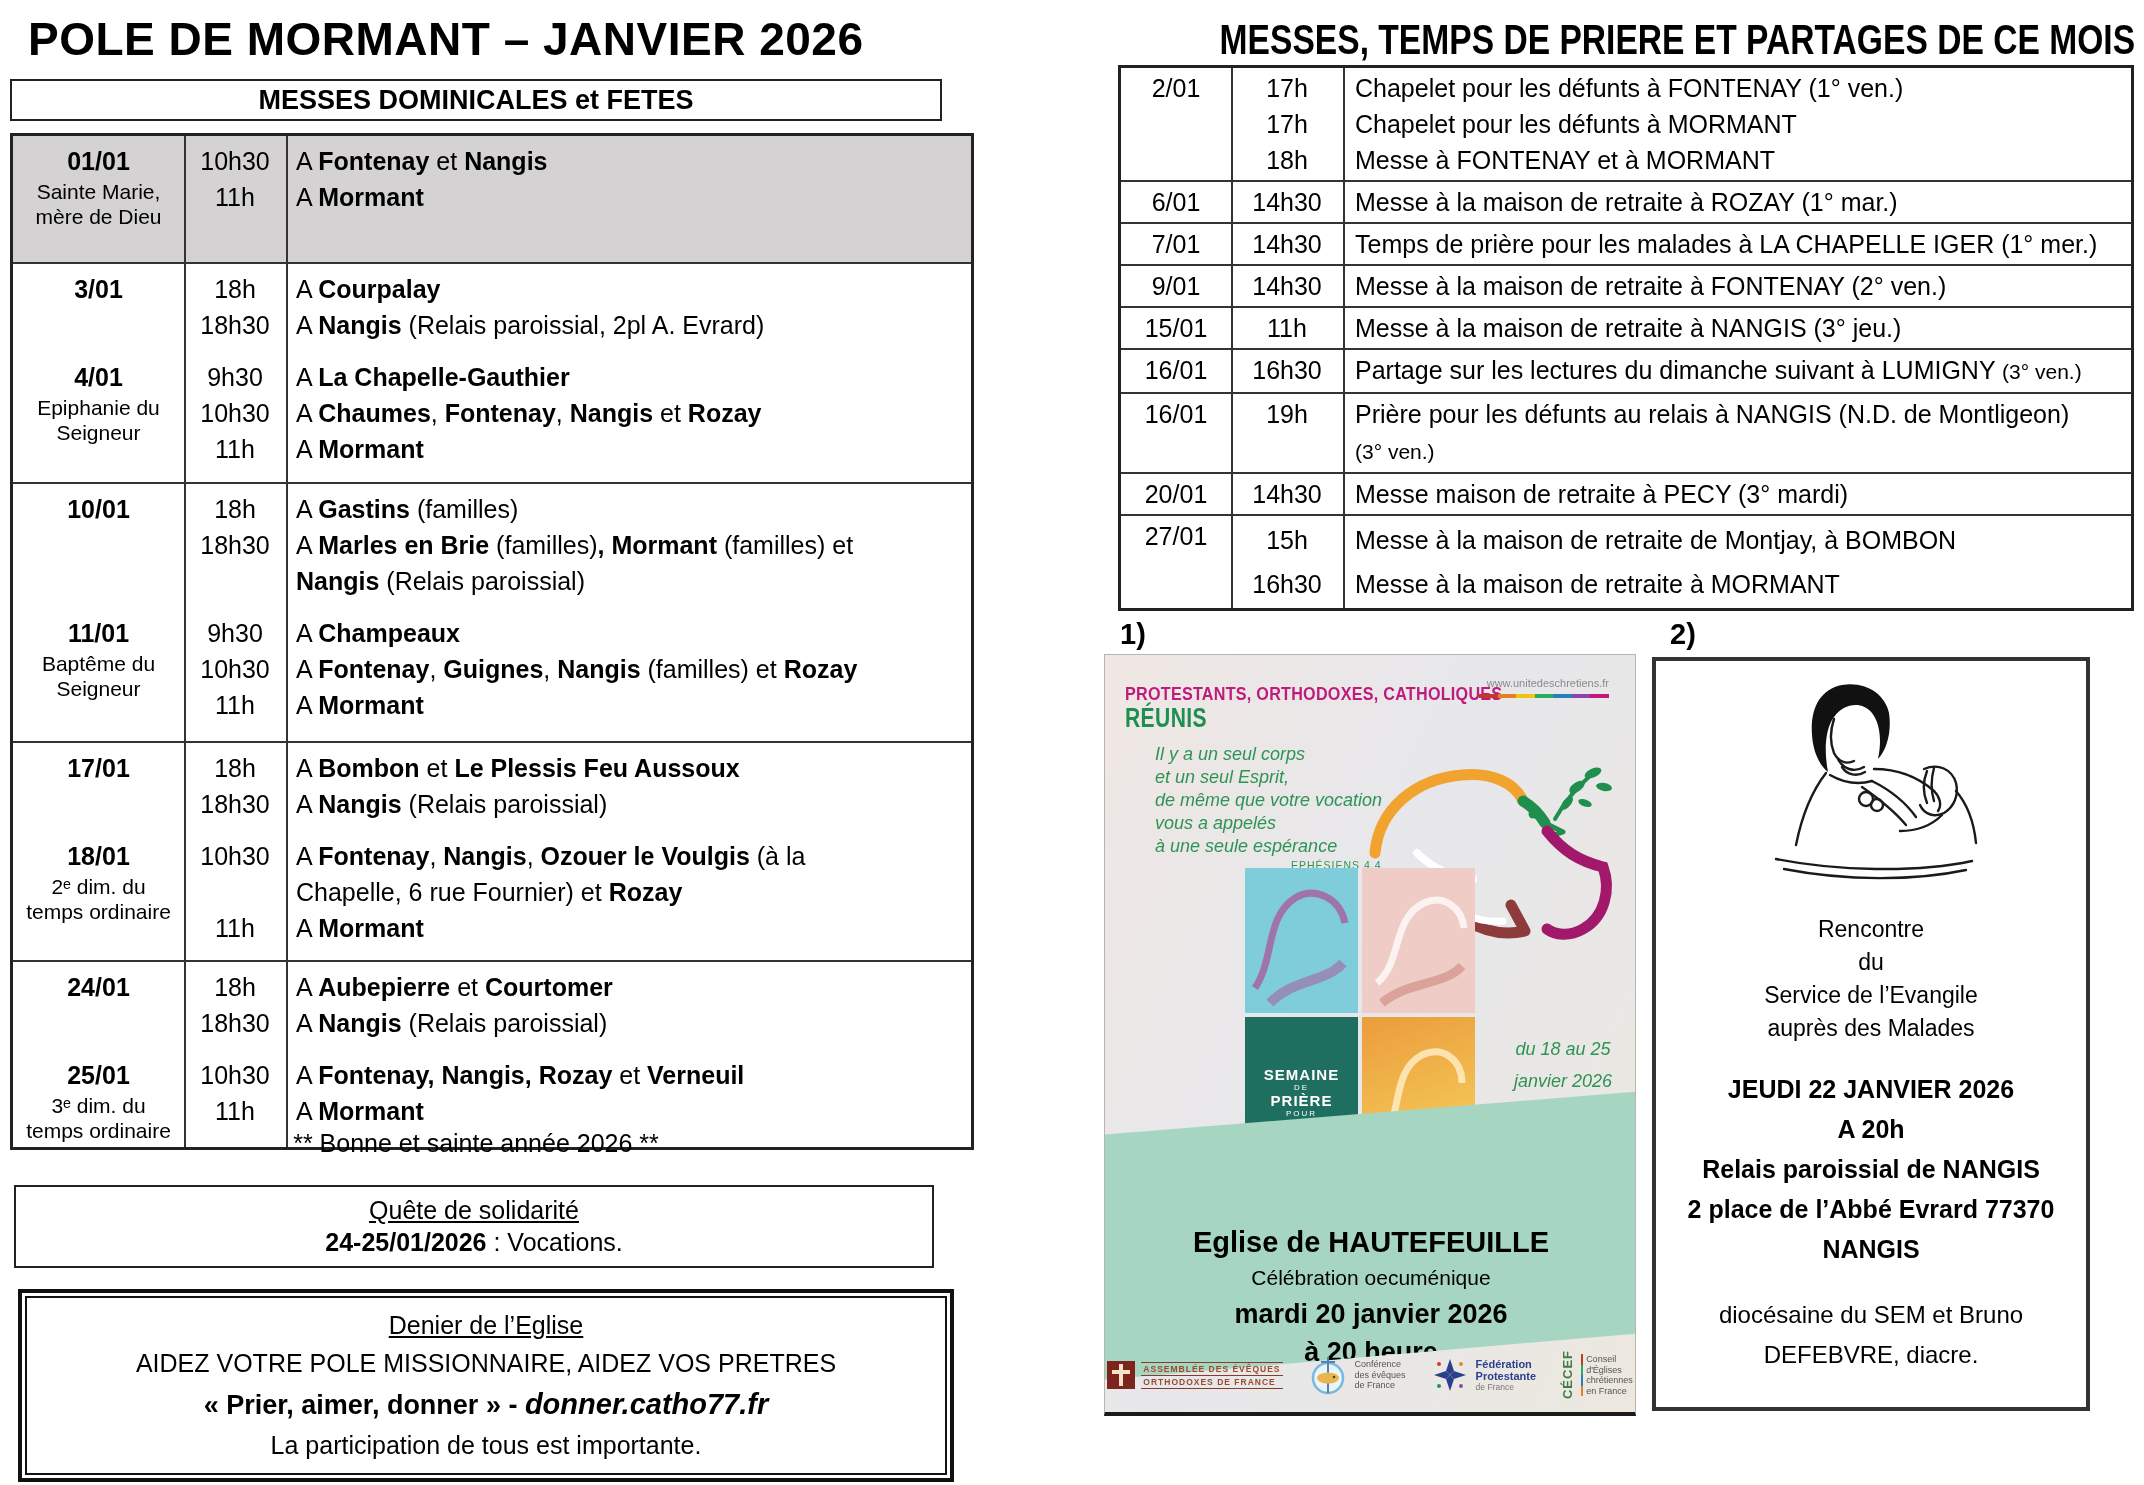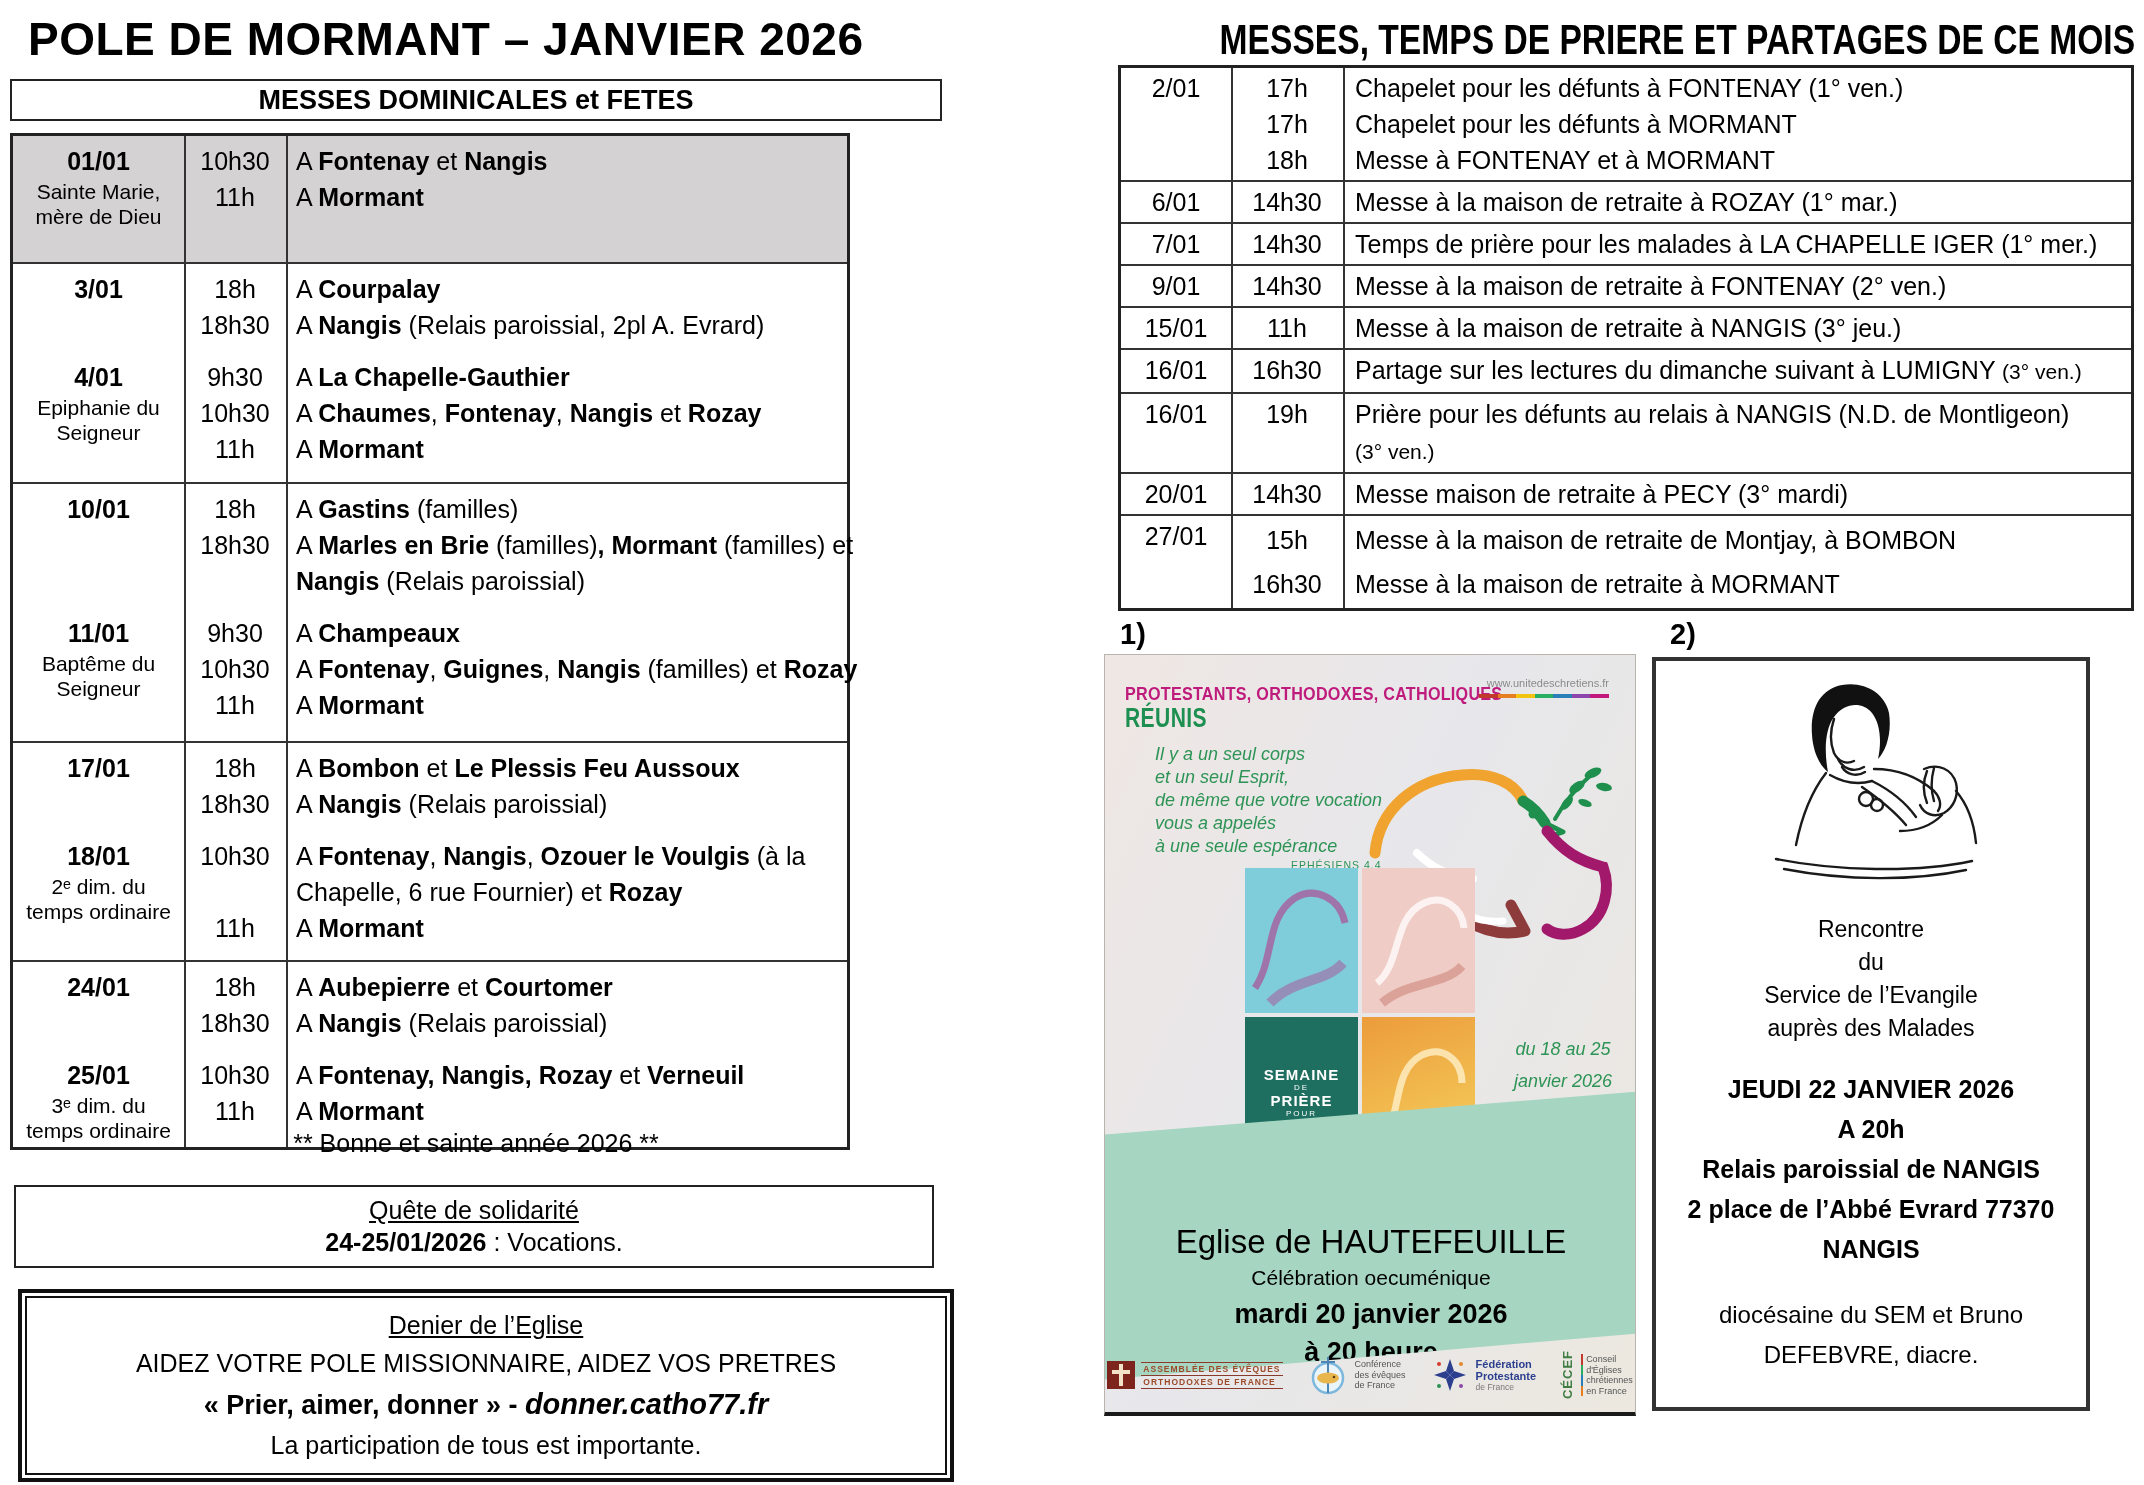--- a/index.html
+++ b/index.html
@@ -8,21 +8,21 @@
     font-family:"Liberation Sans",sans-serif;overflow:hidden;
   }
   .b{font-weight:700;}
   .sm{font-size:21px;}
 
   
   #left-title{position:absolute;left:28px;top:12px;font-size:46px;font-weight:700;letter-spacing:.5px;white-space:nowrap;}
   #left-header-box{position:absolute;left:10px;top:79px;width:932px;height:42px;box-sizing:border-box;
     border:2px solid #222;display:flex;align-items:center;justify-content:center;
     font-size:27px;font-weight:700;}
-  #left-table{position:absolute;left:10px;top:133px;width:840px;box-sizing:border-box;border:3px solid #222;}
+  #left-table{position:absolute;left:10px;top:133px;width:964px;box-sizing:border-box;border:3px solid #222;}
   .lt-row{position:relative;padding:7px 0 4px;}
   .lt-row + .lt-row{border-top:2px solid #333;}
   .lt-row.shaded{background:#d4d2d2;}
   .vline{position:absolute;top:0;bottom:0;width:2px;background:#333;}
   .lv1{left:171px;} .lv2{left:273px;}
   .lt-block{display:flex;}
   .lt-block.gap{margin-top:16px;}
   .lt-datecell{width:171px;flex:none;text-align:center;}
   .lt-date{font-size:25px;font-weight:700;line-height:36px;}
   .lt-sub{font-size:21px;line-height:25px;}
@@ -83,21 +83,21 @@
   .t-cyan{background:#7fccdb;}
   .t-pink{background:#efccc5;}
   .t-teal{background:#1e6f60;display:flex;flex-direction:column;align-items:center;justify-content:flex-end;color:#fff;}
   .t-orange{background:linear-gradient(160deg,#ec9c3b,#f5d25f);}
   .w-big{font-size:15px;font-weight:700;letter-spacing:1px;line-height:17px;}
   .w-small{font-size:8px;letter-spacing:2px;line-height:9px;}
   .p-range{position:absolute;left:392px;top:378px;width:132px;text-align:center;
     font-size:18px;line-height:32px;color:#2d9456;font-style:italic;}
   .p-band{position:absolute;left:-6px;top:436px;width:544px;height:289px;background:#a6d6c2;
     clip-path:polygon(0 44px,100% 0,100% 242px,0 289px);text-align:center;}
-  .p-venue{margin-top:132px;font-size:33px;font-weight:400;line-height:38px;}
+  .p-venue{margin-top:132px;font-size:29px;font-weight:700;line-height:38px;}
   .p-evtype{font-size:21px;font-weight:400;line-height:34px;}
   .p-evdate{font-size:27px;font-weight:700;line-height:38px;}
   .p-evtime{font-size:27px;font-weight:700;line-height:38px;}
   .p-logos{position:absolute;left:0;right:0;bottom:6px;height:62px;display:flex;align-items:center;justify-content:center;gap:24px;}
   .logo{display:flex;align-items:center;gap:6px;}
   .lg-orth-icon{width:28px;height:28px;background:#7d241c;position:relative;flex:none;}
   .lg-orth-icon::before{content:"";position:absolute;left:12px;top:3px;width:4px;height:22px;background:#f2e2c8;}
   .lg-orth-icon::after{content:"";position:absolute;left:5px;top:9px;width:18px;height:4px;background:#f2e2c8;}
   .lg-orth-text div{font-size:8.5px;font-weight:700;letter-spacing:1px;color:#9c4a28;
     border-top:1px solid #8a3a2a;padding:1px 2px;}

